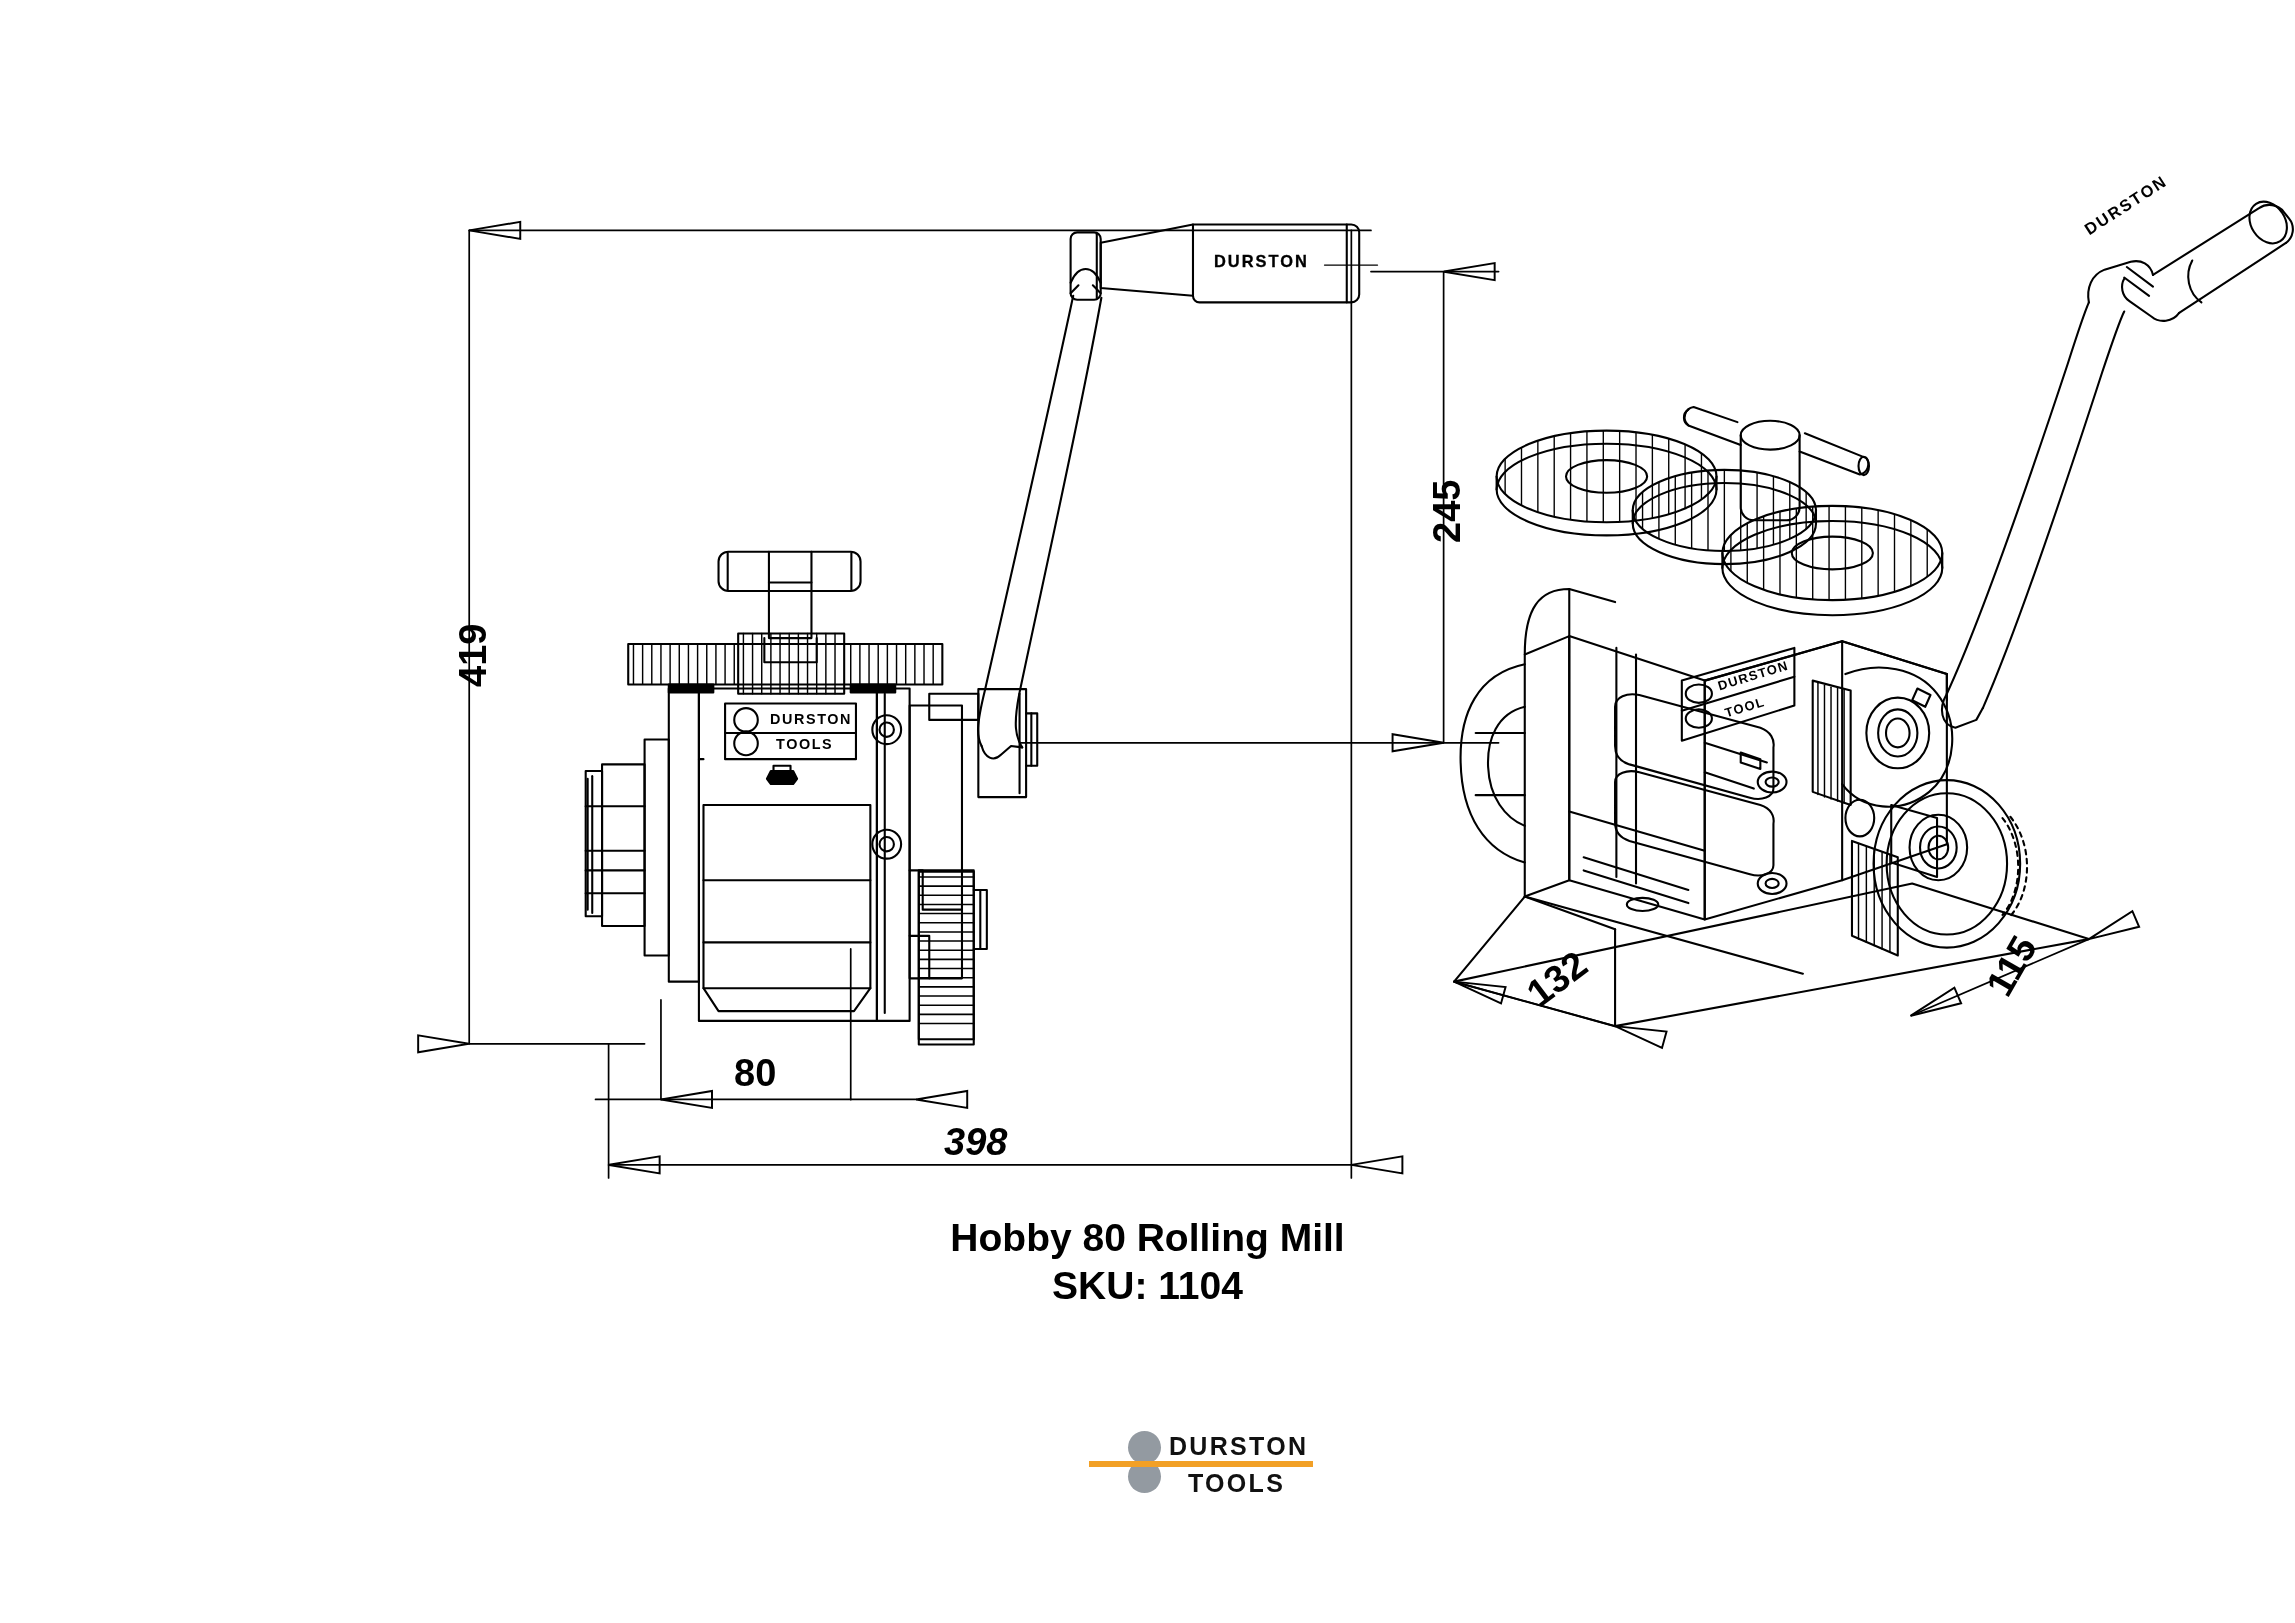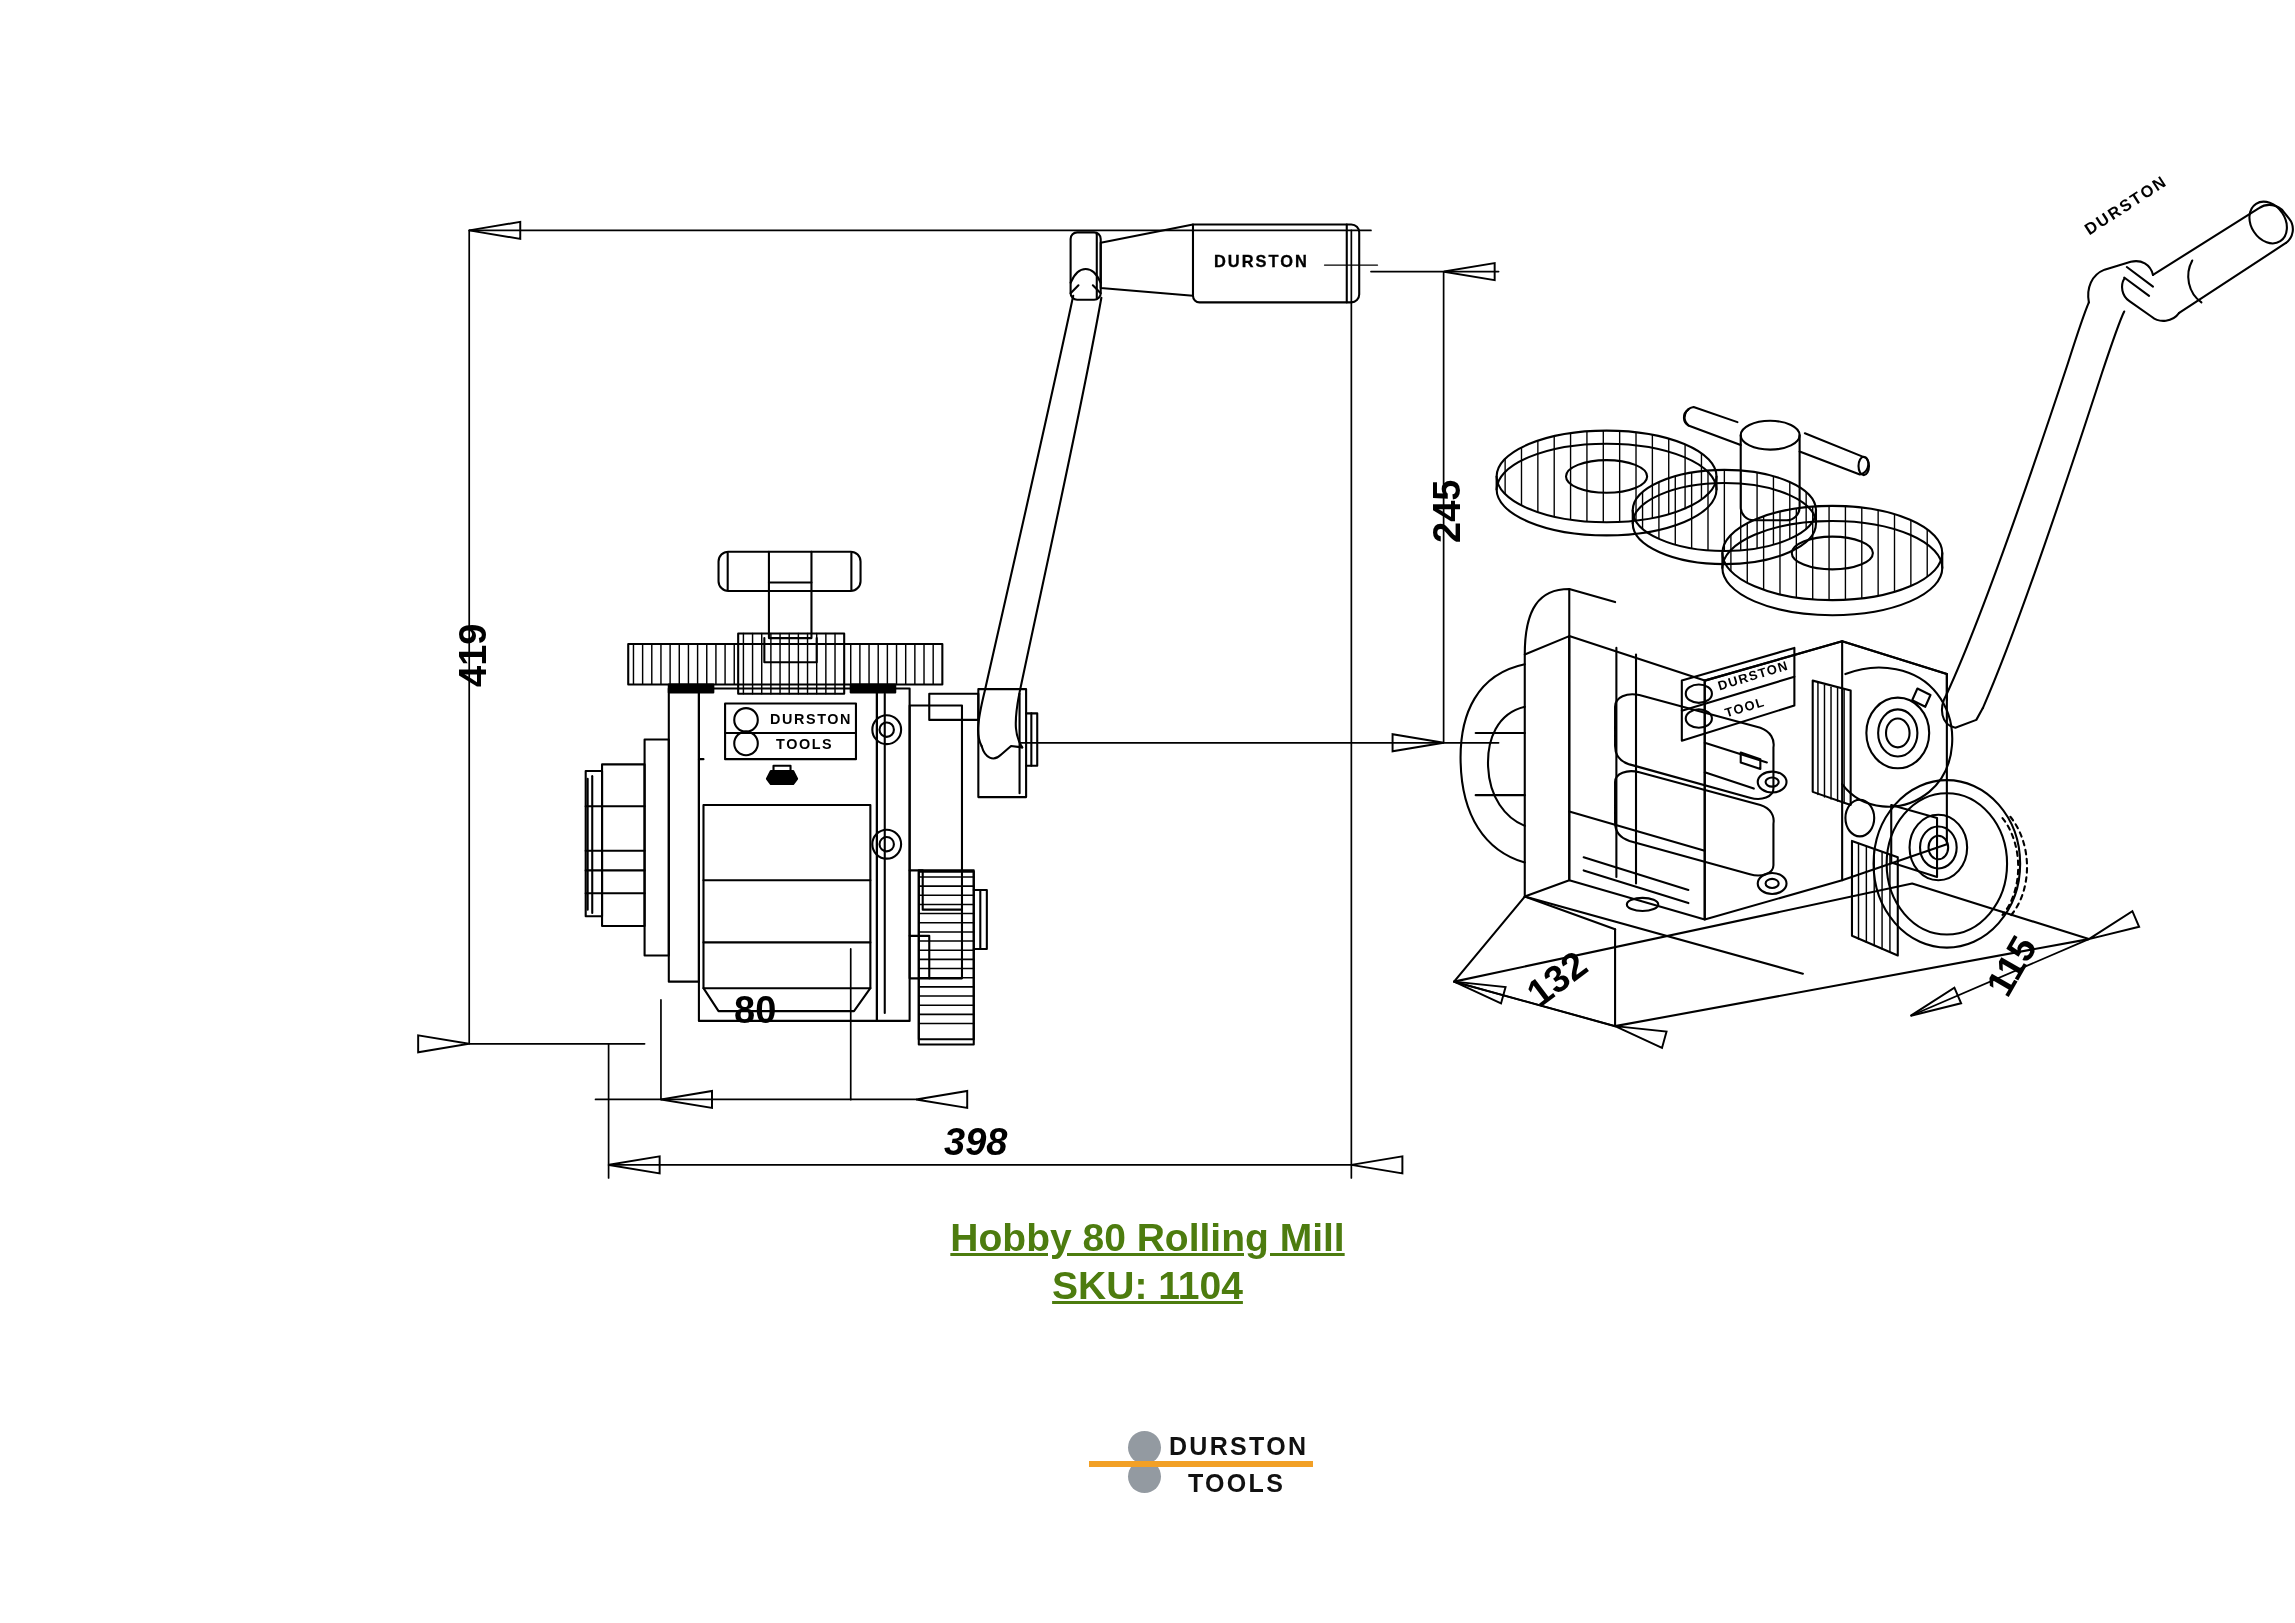--- a/index.html
+++ b/index.html
@@ -34,23 +34,22 @@
     width: 2295px;
     text-align: center;
     pointer-events: none;
   }
   .title-line {
     font-family: "Liberation Sans", sans-serif;
     font-weight: bold;
     font-size: 39px;
     line-height: 48px;
     letter-spacing: 0px;
-    color: #4d7c0f;
+    color: #000000;
     white-space: nowrap;
-    text-decoration: underline;
   }
   
   .logo {
     position: absolute;
     left: 1083px;
     top: 1419px;
     width: 209px;
     height: 92px;
   }
   .logo-circle {
@@ -502,21 +501,21 @@
           <path d="M3350,398 C3338,420 3344,448 3364,462"></path>
         </g>
       </g>
     </g>
   </svg>
 
   <div class="dim-label rot90" style="left:452px; top:687px;">419</div>
 
   <div class="dim-label rot90" style="left:1426px; top:543px;">245</div>
 
-  <div class="dim-label" style="left:734px; top:989px;">80</div>
+  <div class="dim-label" style="left:734px; top:1052px;">80</div>
 
   <div class="dim-label" style="left:944px; top:1121px;font-style:italic;">398</div>
 
   <div class="dim-label rot30" style="left:1519px; top:981px;">132</div>
 
   <div class="dim-label rotm30" style="left:1978px; top:982px;">115</div>
 
   <div style="position:absolute; left:1214px; top:252px; font-family:'Liberation Sans',sans-serif;
               font-weight:bold; font-size:16.4px; letter-spacing:2px; color:#000;
               -webkit-text-stroke:0.3px #000;">DURSTON</div>

